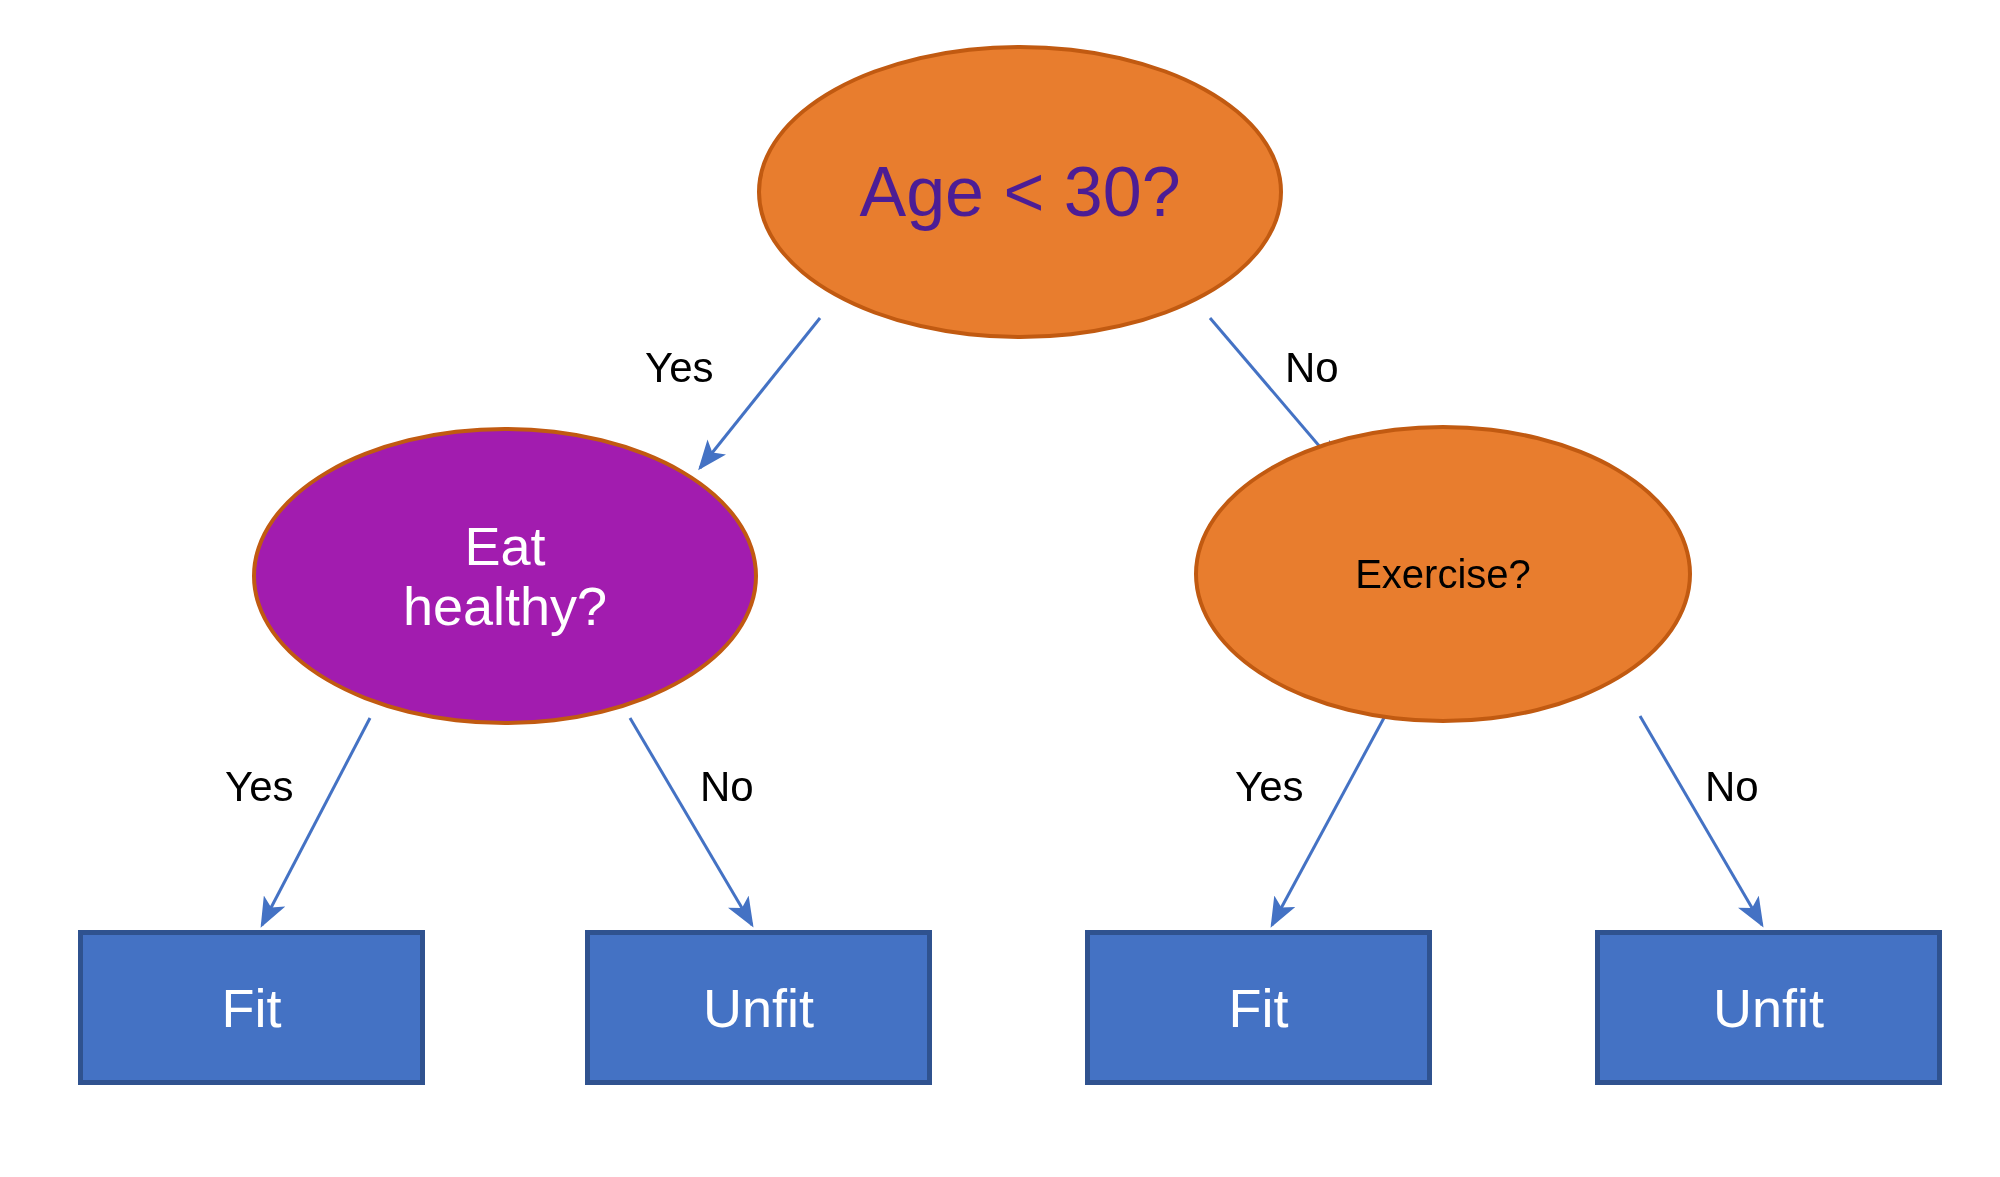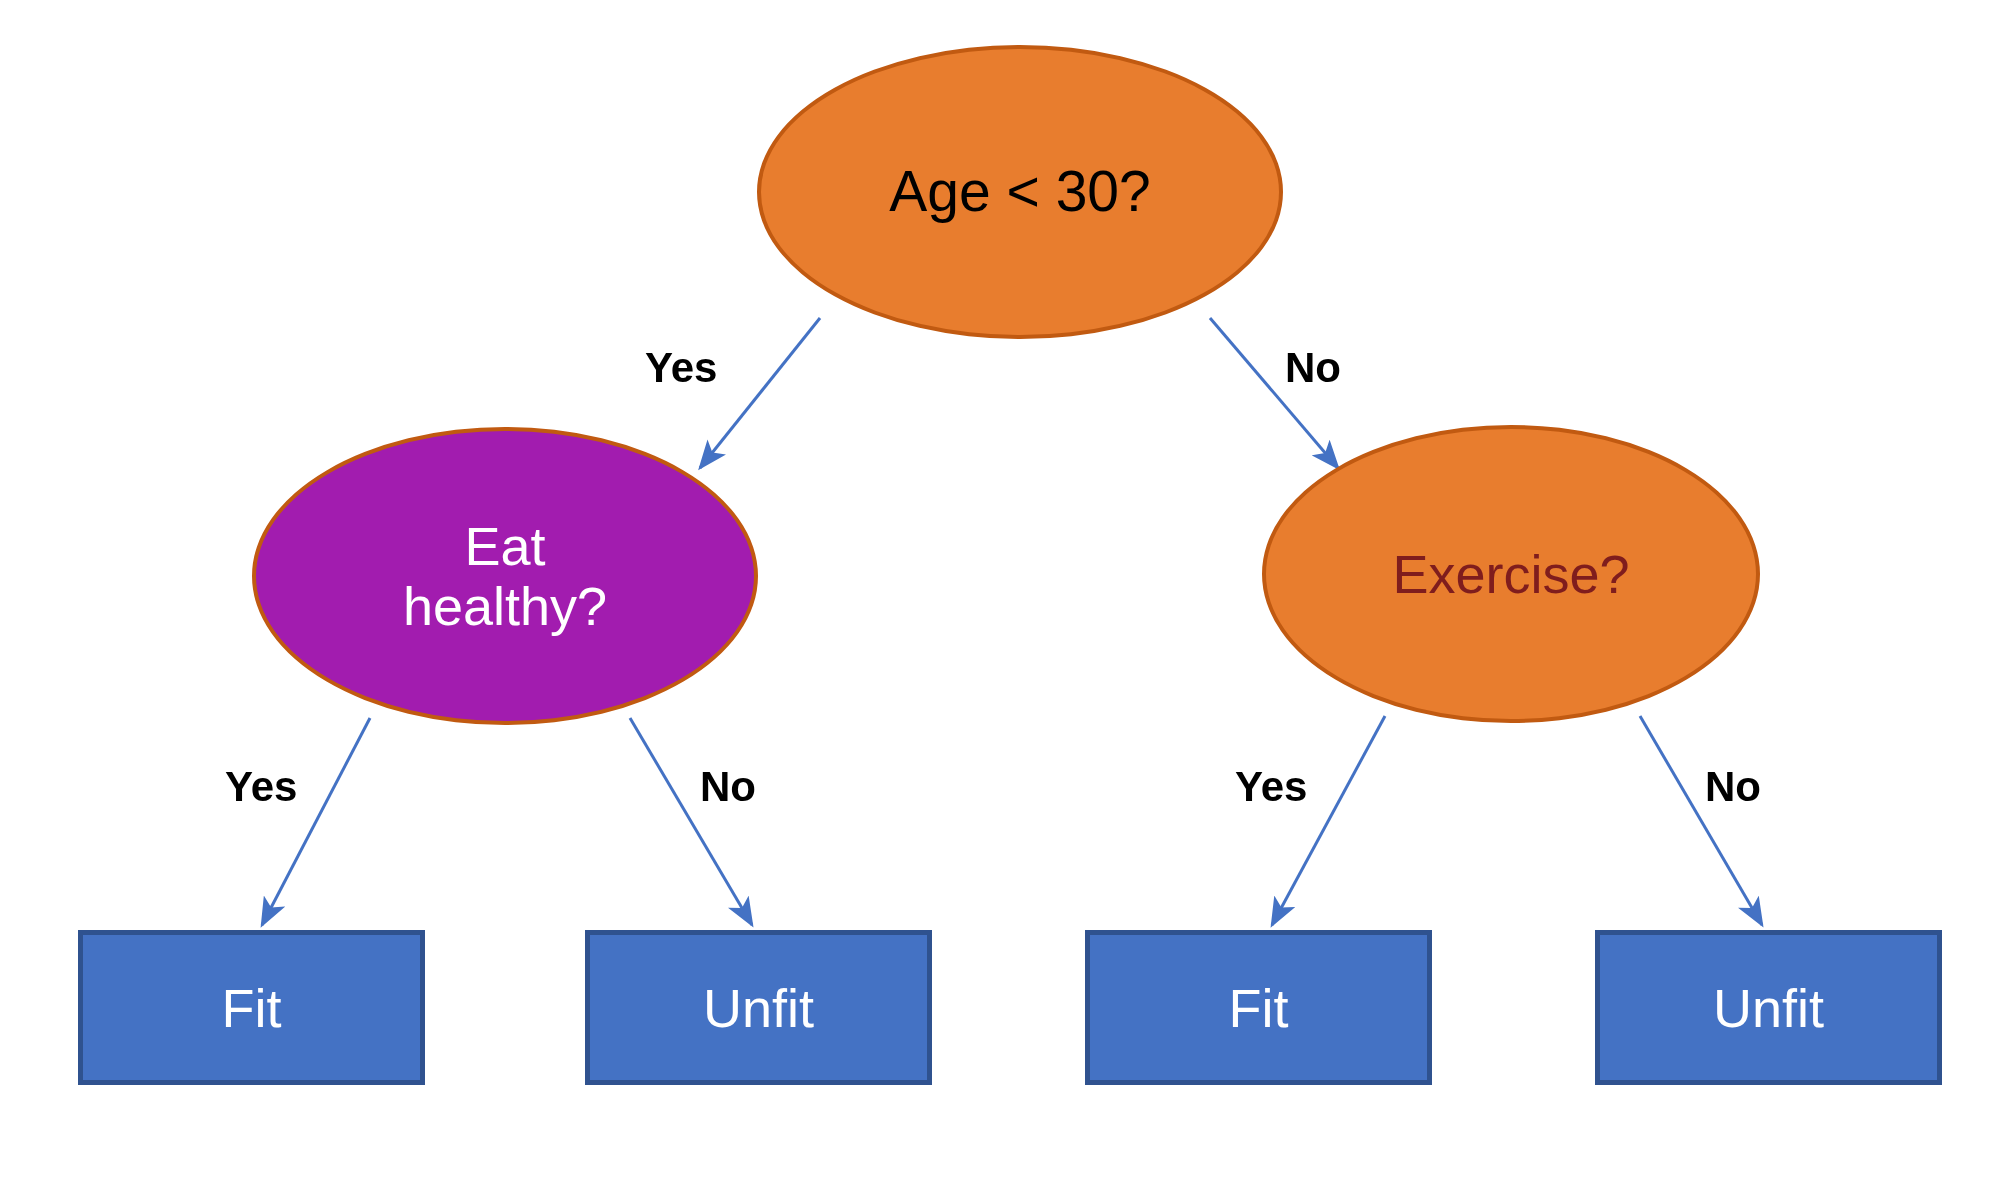--- a/index.html
+++ b/index.html
@@ -49,21 +49,21 @@
     display: flex;
     align-items: center;
     justify-content: center;
     text-align: center;
     color: #ffffff;
     font-weight: 400;
   }
   .edge-label {
     position: absolute;
     color: #000000;
-    font-weight: 700;
+    font-weight: 400;
     white-space: nowrap;
     line-height: 1;
   }
 </style>
 </head>
 <body>
 
 <div id="canvas">
 
   <svg id="edges" viewBox="0 0 2000 1177" width="2000" height="1177" xmlns="http://www.w3.org/2000/svg">
@@ -75,30 +75,30 @@
     <g id="edge-lines">
         <line x1="820" y1="318" x2="700" y2="468" stroke="#4472C4" stroke-width="3" marker-end="url(#arrowhead)"></line>
         <line x1="1210" y1="318" x2="1338" y2="468" stroke="#4472C4" stroke-width="3" marker-end="url(#arrowhead)"></line>
         <line x1="370" y1="718" x2="262" y2="925" stroke="#4472C4" stroke-width="3" marker-end="url(#arrowhead)"></line>
         <line x1="630" y1="718" x2="752" y2="925" stroke="#4472C4" stroke-width="3" marker-end="url(#arrowhead)"></line>
         <line x1="1385" y1="716" x2="1272" y2="925" stroke="#4472C4" stroke-width="3" marker-end="url(#arrowhead)"></line>
         <line x1="1640" y1="716" x2="1762" y2="925" stroke="#4472C4" stroke-width="3" marker-end="url(#arrowhead)"></line>
       </g>
   </svg>
 
-  <div class="node-ellipse" style="left: 757px; top: 45px; width: 526px; height: 294px; font-size: 57px; background: rgb(232, 125, 46); border-color: rgb(193, 90, 17); color: #000000;">
+  <div class="node-ellipse" style="left: 757px; top: 45px; width: 526px; height: 294px; font-size: 70px; background: rgb(232, 125, 46); border-color: rgb(193, 90, 17); color: #4c1d95;">
     <span>Age &lt; 30?</span>
   </div>
 
   <div class="node-ellipse" style="left: 252px; top: 427px; width: 506px; height: 298px; font-size: 54px; background: #a21caf; border-color: rgb(193, 90, 17); color: rgb(255, 255, 255);">
     <span>Eat
 healthy?</span>
   </div>
 
-  <div class="node-ellipse" style="left: 1262px; top: 425px; width: 498px; height: 298px; font-size: 54px; background: rgb(232, 125, 46); border-color: rgb(193, 90, 17); color: #7f1d1d;">
+  <div class="node-ellipse" style="left: 1194px; top: 425px; width: 498px; height: 298px; font-size: 40px; background: rgb(232, 125, 46); border-color: rgb(193, 90, 17); color: #000000;">
     <span>Exercise?</span>
   </div>
 
   <div class="node-box" style="left: 78px; top: 930px; width: 347px; height: 155px; font-size: 54px; background: rgb(68, 114, 196); border-color: rgb(47, 82, 143); color: rgb(255, 255, 255);">
     <span>Fit</span>
   </div>
 
   <div class="node-box" style="left: 585px; top: 930px; width: 347px; height: 155px; font-size: 54px; background: rgb(68, 114, 196); border-color: rgb(47, 82, 143); color: rgb(255, 255, 255);">
     <span>Unfit</span>
   </div>

